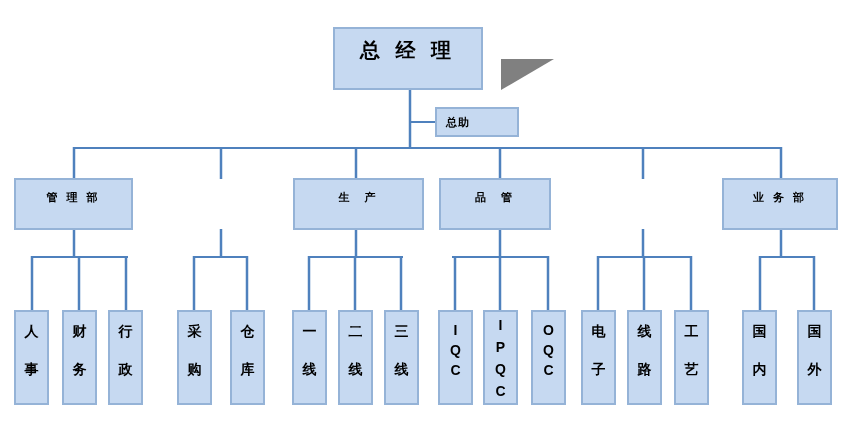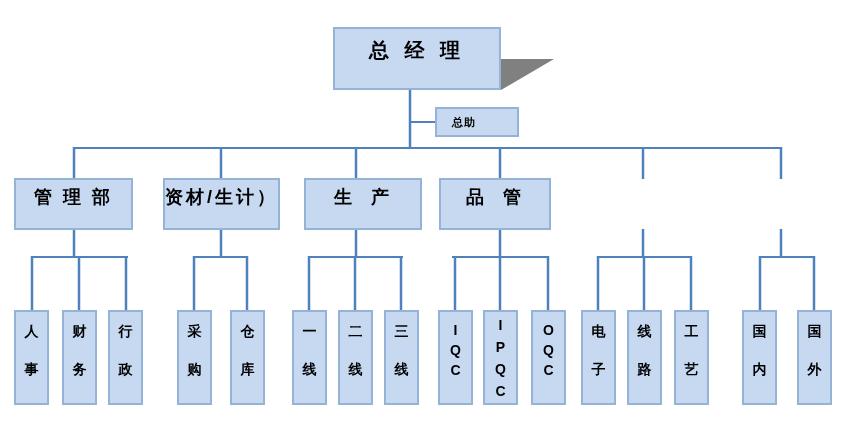--- a/index.html
+++ b/index.html
@@ -25,33 +25,33 @@
 
   .node{
     position:absolute;z-index:1;
     background:var(--box-fill);
     border:2px solid var(--box-border);
     box-sizing:border-box;
     color:var(--text);
     font-weight:bold;
   }
   .root{
-    left:333px;top:27px;width:168px;height:63px;
+    left:333px;top:27px;width:150px;height:63px;
     display:flex;align-items:center;justify-content:center;
     font-size:20px;letter-spacing:5px;padding-bottom:16px;text-align:center;
   }
   .assist{
     left:435px;top:107px;width:84px;height:30px;
     display:flex;align-items:center;
-    font-size:11px;letter-spacing:1px;padding-left:15px;
+    font-size:11px;letter-spacing:1px;padding-left:9px;
   }
   .dept{
     top:178px;height:52px;
     display:flex;align-items:center;justify-content:center;
-    font-size:18px;letter-spacing:3px;padding-bottom:14px;
+    font-size:11px;letter-spacing:3px;padding-bottom:14px;
     white-space:pre;
   }
   .sub{top:310px;width:35px;height:95px;}
   .vtext{
     display:flex;flex-direction:column;align-items:center;justify-content:center;
     height:100%;width:100%;box-sizing:border-box;
     font-size:14px;line-height:16px;padding-bottom:16px;
   }
   .vtext.n2{gap:22px;}
   .vtext.n3{gap:4px;}
@@ -121,28 +121,28 @@
     <span>总 经 理</span>
   </div>
 
   <div class="node assist">
     <span>总助</span>
   </div>
 
   <div class="node dept" style="left:14px;width:119px">
     <span>管 理 部</span>
   </div>
-  <div class="node dept" style="left:163px;width:117px">
-    <span>资材/生计）</span>
-  </div>
-  <div class="node dept" style="left:304px;width:118px">
+  <div class="node dept" style="left:293px;width:131px">
     <span>生  产</span>
   </div>
   <div class="node dept" style="left:439px;width:112px">
     <span>品  管</span>
+  </div>
+  <div class="node dept" style="left:722px;width:116px">
+    <span>业 务 部</span>
   </div>
 
   <div class="node sub" style="left:14px">
     <span class="vtext n2">
         <span>人</span>
         <span>事</span>
       </span>
   </div>
   <div class="node sub" style="left:62px">
     <span class="vtext n2">

